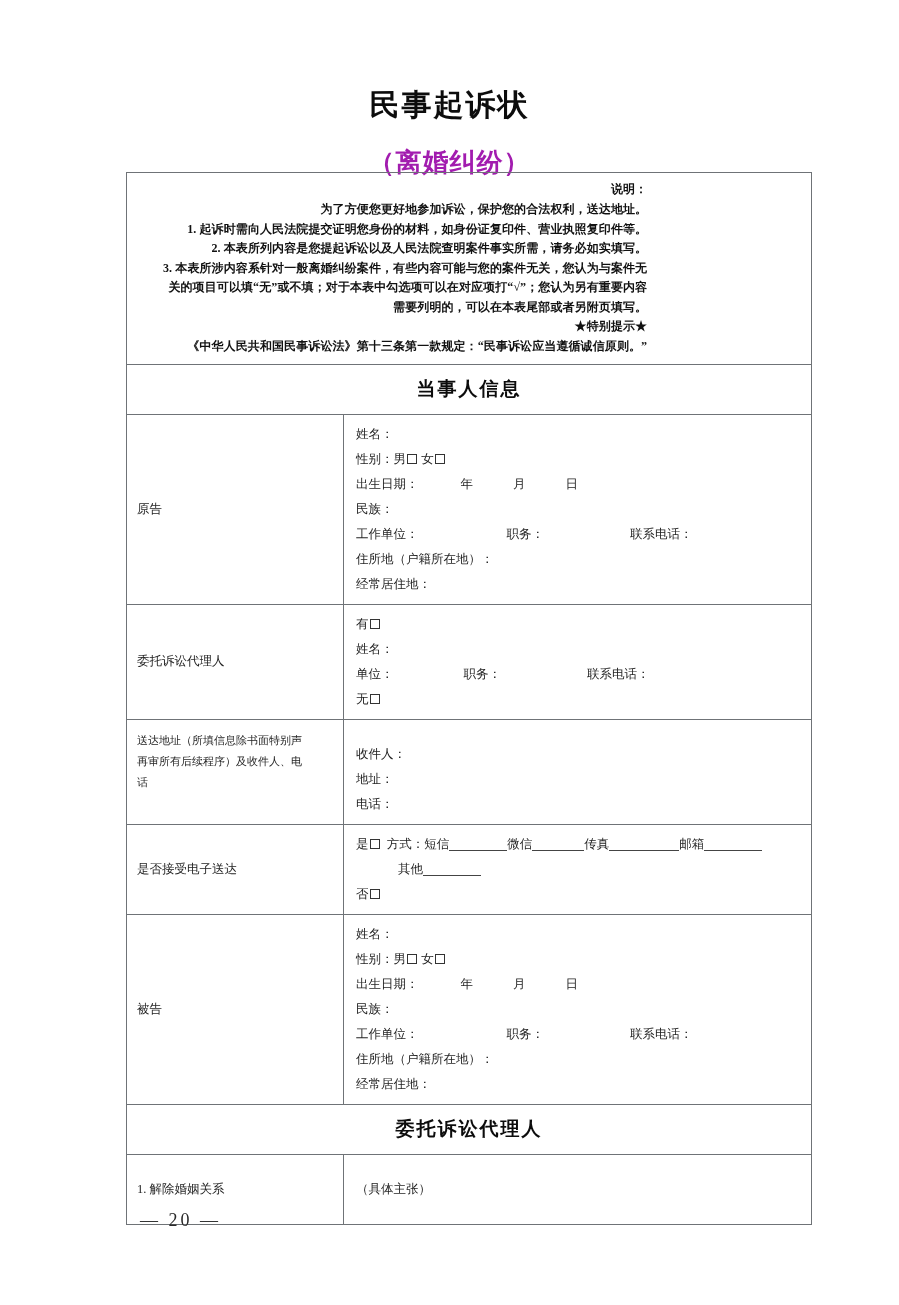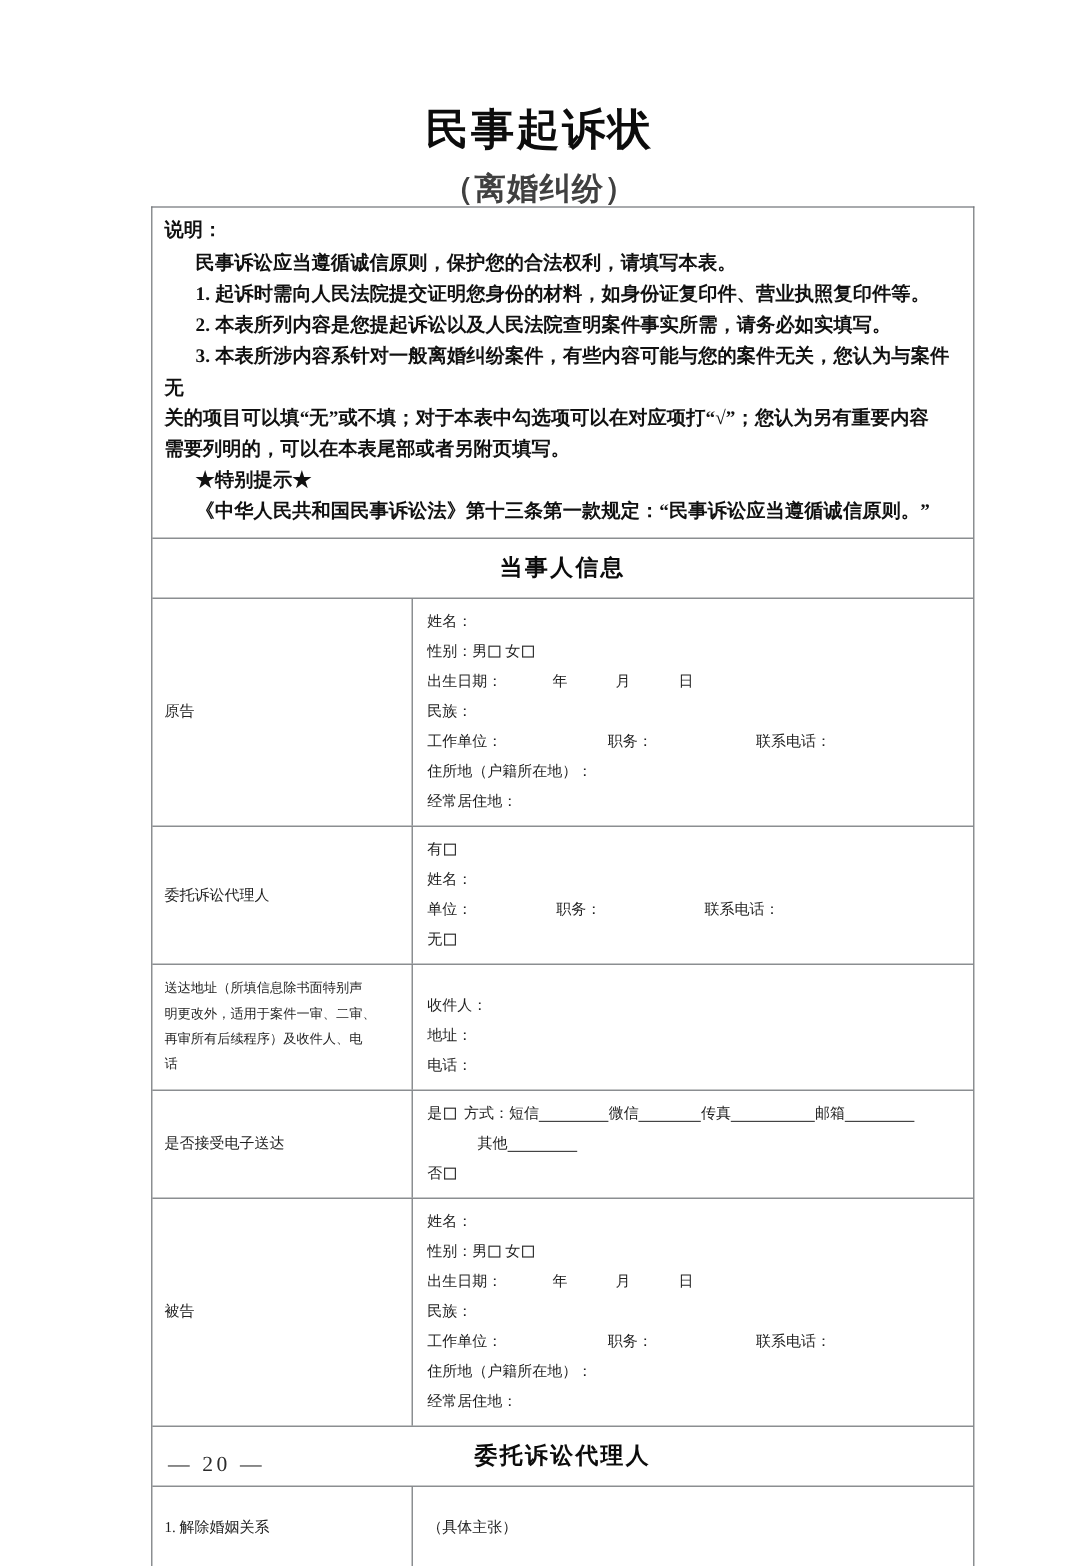--- a/index.html
+++ b/index.html
@@ -13,32 +13,32 @@
     position: relative;
     overflow: hidden;
   }
   .page { position: relative; width: 899px; height: 1305px; }
 
   
   .title-wrap { text-align: center; padding-top: 88px; }
   .doc-title {
     font-family: "DejaVu Serif", "Liberation Serif", serif;
     font-weight: bold;
-    font-size: 36px;
+    font-size: 30px;
     letter-spacing: 2px;
     color: #0c0c0c;
     line-height: 1.15;
   }
   .doc-subtitle {
     font-family: "DejaVu Serif", "Liberation Serif", serif;
     font-weight: bold;
     font-size: 26px;
     letter-spacing: 1px;
-    color: #404040;
-    margin-top: 14px;
+    color: #a21caf;
+    margin-top: 24px;
     line-height: 1.2;
   }
 
   
   .frame {
     position: absolute;
     left: 126px;
     top: 172px;
     width: 686px;
     border: 1px solid #6f7377;
@@ -61,25 +61,26 @@
     flex: 1;
     padding: 7px 12px;
     font-size: 12.5px;
     line-height: 2.0;
     color: #1f1f1f;
   }
 
   
   .instr {
     padding: 7px 10px 8px 10px;
-    font-size: 16px;
+    font-size: 12px;
     line-height: 1.62;
     color: #111;
     font-weight: bold;
     letter-spacing: 0.1px;
+    text-align: right;
   }
   .instr .head { margin-bottom: 1px; }
   .instr .ind { text-indent: 26px; }
   .instr .flat { text-indent: 0; }
   .instr .star { text-indent: 26px; }
 
   
   .banner {
     text-align: center;
     font-family: Liberation Sans, sans-serif;
@@ -133,21 +134,21 @@
   <div class="title-wrap">
     <div class="doc-title">民事起诉状</div>
     <div class="doc-subtitle">（离婚纠纷）</div>
   </div>
 
   <div class="frame">
 
     <div class="row">
       <div class="instr">
         <div class="head flat">说明：</div>
-        <div class="ind">民事诉讼应当遵循诚信原则，保护您的合法权利，请填写本表。</div>
+        <div class="ind">为了方便您更好地参加诉讼，保护您的合法权利，送达地址。</div>
         <div class="ind">1. 起诉时需向人民法院提交证明您身份的材料，如身份证复印件、营业执照复印件等。</div>
         <div class="ind">2. 本表所列内容是您提起诉讼以及人民法院查明案件事实所需，请务必如实填写。</div>
         <div class="ind">3. 本表所涉内容系针对一般离婚纠纷案件，有些内容可能与您的案件无关，您认为与案件无</div>
         <div class="flat">关的项目可以填“无”或不填；对于本表中勾选项可以在对应项打“√”；您认为另有重要内容</div>
         <div class="flat">需要列明的，可以在本表尾部或者另附页填写。</div>
         <div class="star">★特别提示★</div>
         <div class="ind">《中华人民共和国民事诉讼法》第十三条第一款规定：“民事诉讼应当遵循诚信原则。”</div>
       </div>
     </div>
 
@@ -174,21 +175,20 @@
         <span class="fl"><span>有</span><span class="box"></span></span>
         <span class="fl"><span>姓名：</span></span>
         <span class="fl"><span>单位：</span><span class="sp-c"></span><span>职务：</span><span class="sp-b"></span><span>联系电话：</span></span>
         <span class="fl"><span>无</span><span class="box"></span></span>
       </div>
     </div>
 
     <div class="row">
       <div class="cell-label toppad" style="display:block">
         <span class="stack-label">送达地址（所填信息除书面特别声</span>
-        <span class="stack-label">明更改外，适用于案件一审、二审、</span>
         <span class="stack-label">再审所有后续程序）及收件人、电</span>
         <span class="stack-label">话</span>
       </div>
       <div class="cell-body" style="padding-top:22px">
         <span class="fl"><span>收件人：</span></span>
         <span class="fl"><span>地址：</span></span>
         <span class="fl"><span>电话：</span></span>
       </div>
     </div>
 

